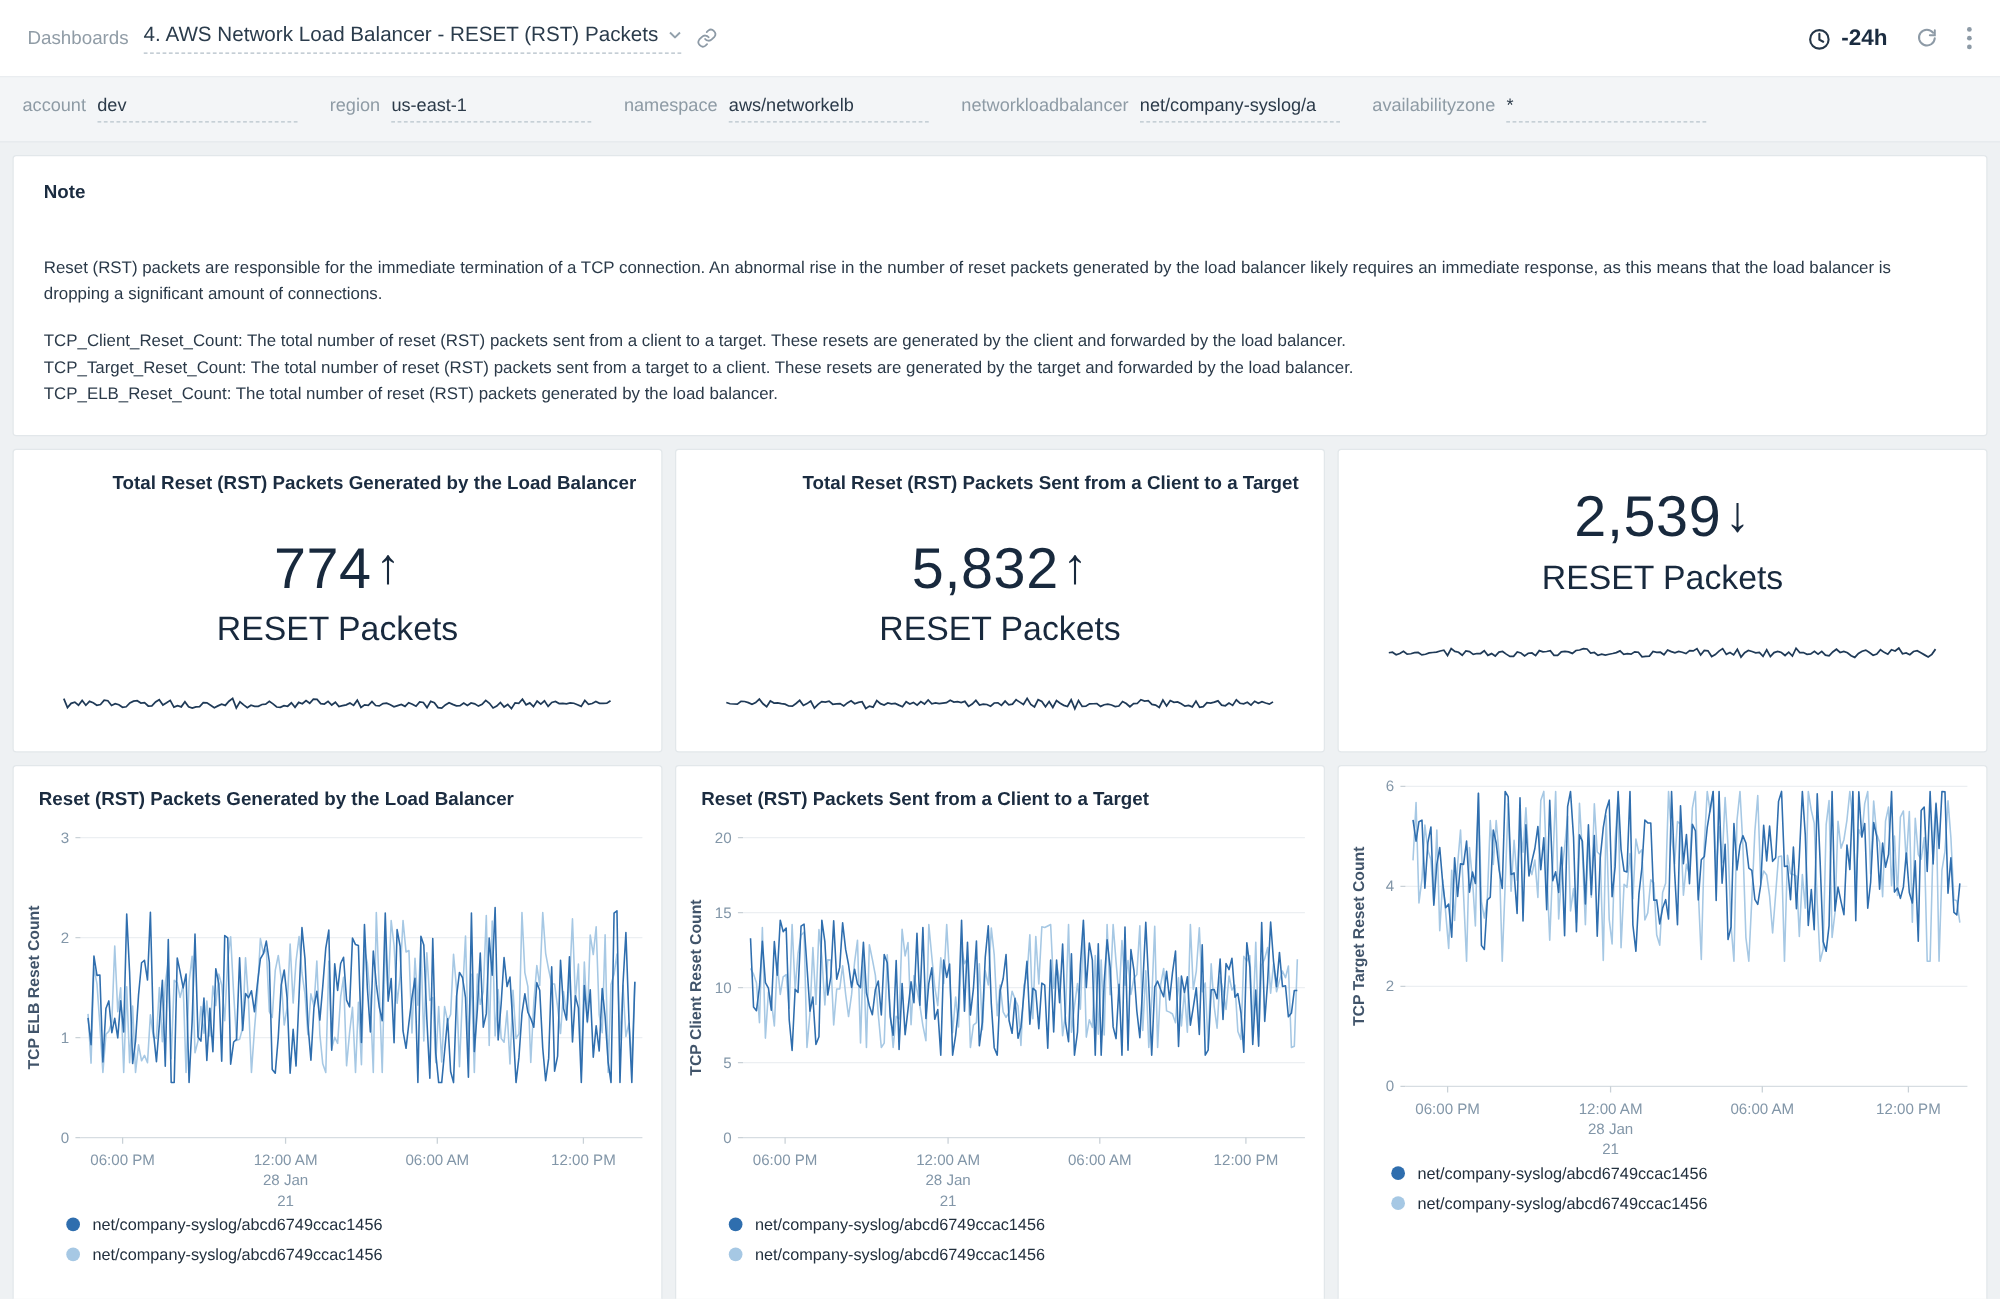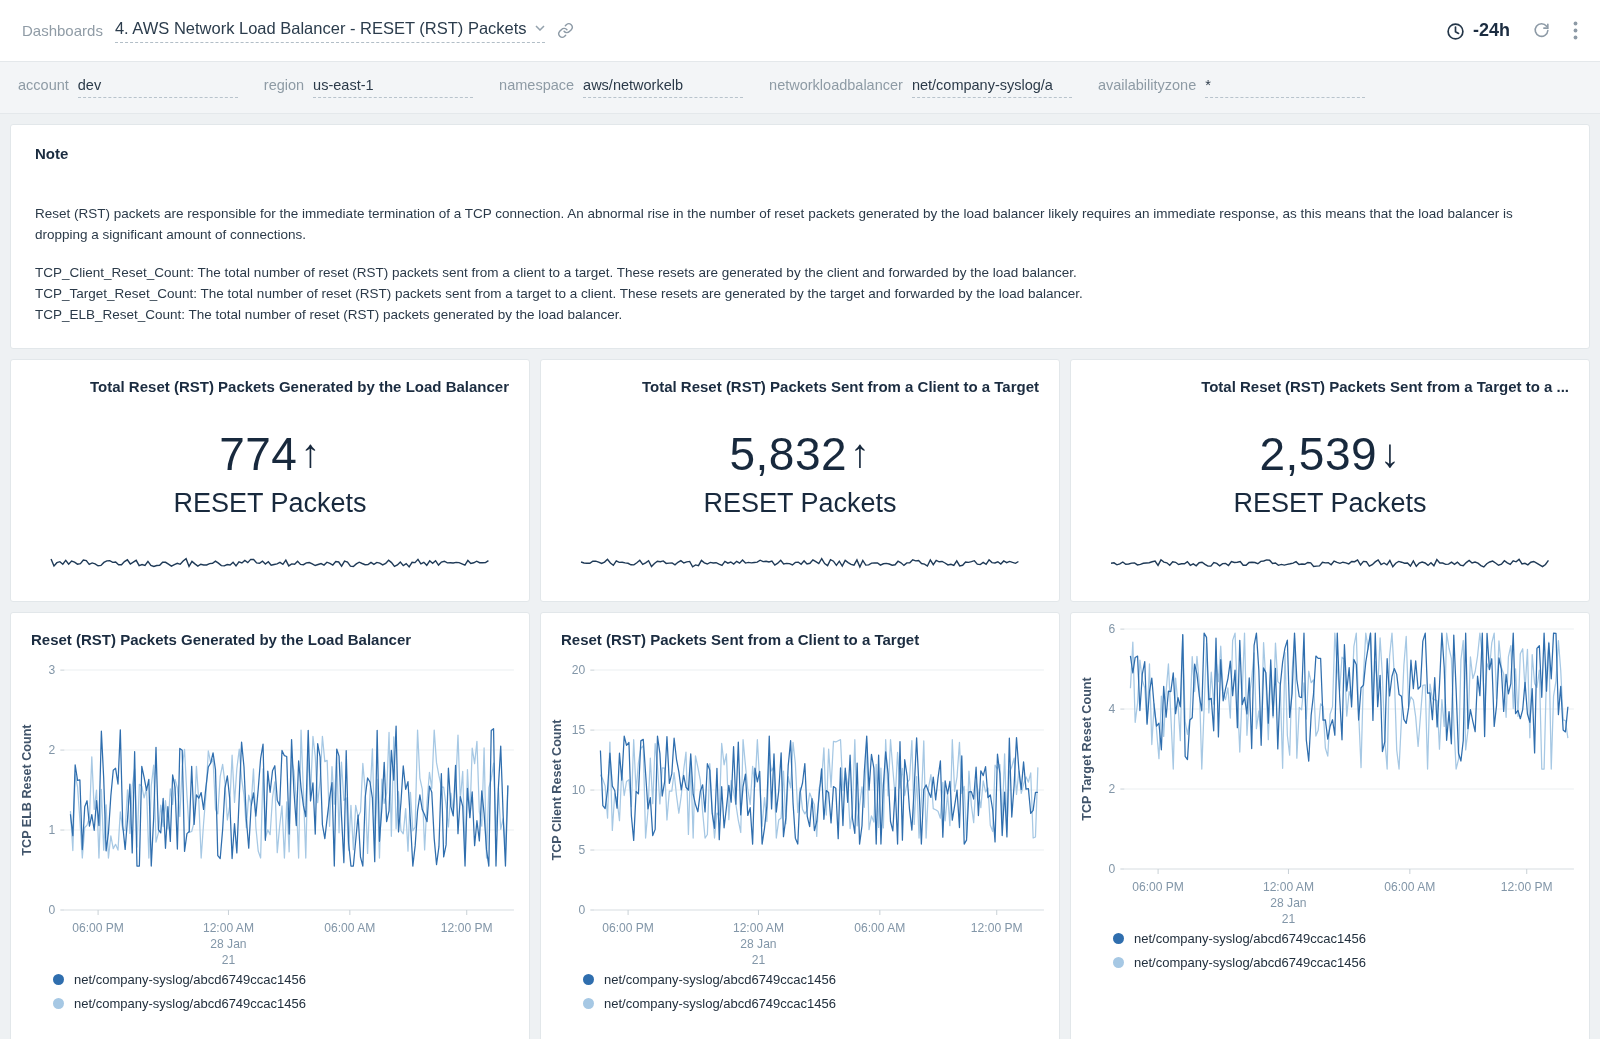--- a/index.html
+++ b/index.html
@@ -164,21 +164,20 @@
           <span>5,832</span>
           <span class="trend-arrow">↑</span>
         </div>
         <div class="stat-unit">RESET Packets</div>
         <svg class="spark" viewBox="0 0 440 18" preserveAspectRatio="none">
             <polyline points="4.0,8.0 6.9,9.0 9.8,9.2 12.7,9.3 15.6,7.1 18.5,7.2 21.4,8.1 24.3,9.5 27.2,8.1 30.1,5.3 33.0,9.0 35.9,11.3 38.8,6.8 41.7,8.4 44.6,8.3 47.5,8.9 50.4,9.3 53.3,10.8 56.2,10.9 59.1,8.8 62.0,6.3 64.9,10.4 67.8,8.9 70.7,6.8 73.6,12.5 76.5,9.5 79.4,7.3 82.3,7.7 85.2,6.9 88.1,9.4 91.0,9.1 93.9,8.9 96.8,10.8 99.7,8.3 102.6,6.6 105.5,9.0 108.4,7.9 111.3,7.4 114.2,12.8 117.1,10.9 120.0,11.7 122.9,6.4 125.8,8.9 128.7,10.0 131.6,8.4 134.5,9.0 137.4,8.7 140.3,10.1 143.2,11.4 146.1,7.4 149.0,9.2 151.9,8.0 154.8,10.1 157.7,7.3 160.6,9.2 163.5,6.0 166.4,9.1 169.3,8.4 172.2,8.9 175.1,8.5 178.0,8.1 180.9,6.2 183.8,7.6 186.7,7.3 189.6,8.0 192.5,7.1 195.4,11.1 198.3,9.2 201.2,6.3 204.1,10.0 207.0,9.4 209.9,9.6 212.8,11.0 215.7,8.4 218.6,8.3 221.4,10.3 224.3,6.9 227.2,9.9 230.1,9.3 233.0,5.8 235.9,7.7 238.8,9.6 241.7,4.7 244.6,9.6 247.5,11.6 250.4,5.7 253.3,7.2 256.2,11.4 259.1,7.2 262.0,12.0 264.9,6.4 267.8,8.6 270.7,10.3 273.6,11.2 276.5,5.9 279.4,13.0 282.3,6.4 285.2,11.1 288.1,10.9 291.0,9.1 293.9,9.0 296.8,8.9 299.7,11.1 302.6,9.8 305.5,9.4 308.4,10.0 311.3,11.2 314.2,10.8 317.1,7.2 320.0,8.8 322.9,11.4 325.8,8.9 328.7,8.8 331.6,5.8 334.5,6.9 337.4,6.6 340.3,9.5 343.2,10.1 346.1,12.0 349.0,6.0 351.9,10.7 354.8,6.4 357.7,7.8 360.6,7.5 363.5,9.0 366.4,10.9 369.3,10.3 372.2,11.5 375.1,6.9 378.0,11.9 380.9,11.3 383.8,8.1 386.7,8.4 389.6,7.7 392.5,6.7 395.4,10.1 398.3,10.6 401.2,8.4 404.1,10.3 407.0,5.8 409.9,8.6 412.8,9.0 415.7,7.8 418.6,10.1 421.5,7.0 424.4,8.7 427.3,7.4 430.2,8.4 433.1,9.3 436.0,7.5 " fill="none" stroke="#1f3a57" stroke-width="1.4" vector-effect="non-scaling-stroke"></polyline>
           </svg>
       </div>
     </div>
     <div class="card stat-card">
-      <div class="panel-title">Total Reset (RST) Packets Sent from a Target to a ...</div>
       <div class="stat-center">
         <div class="stat-value-row">
           <span>2,539</span>
           <span class="trend-arrow">↓</span>
         </div>
         <div class="stat-unit">RESET Packets</div>
         <svg class="spark" viewBox="0 0 440 18" preserveAspectRatio="none">
             <polyline points="4.0,9.2 6.9,8.8 9.8,10.8 12.7,9.8 15.6,8.0 18.5,10.3 21.4,10.0 24.3,9.1 27.2,9.0 30.1,10.9 33.0,10.4 35.9,9.3 38.8,9.0 41.7,8.7 44.6,7.8 47.5,7.1 50.4,11.4 53.3,5.8 56.2,8.1 59.1,8.8 62.0,11.2 64.9,7.8 67.8,8.3 70.7,10.5 73.6,9.8 76.5,9.8 79.4,7.6 82.3,11.3 85.2,9.9 88.1,11.8 91.0,8.7 93.9,8.2 96.8,10.3 99.7,12.1 102.6,12.1 105.5,8.6 108.4,9.4 111.3,11.8 114.2,9.6 117.1,9.4 120.0,11.5 122.9,7.5 125.8,8.5 128.7,8.2 131.6,7.6 134.5,11.3 137.4,11.3 140.3,8.5 143.2,8.2 146.1,8.5 149.0,9.7 151.9,7.4 154.8,7.0 157.7,5.9 160.6,6.2 163.5,9.5 166.4,9.0 169.3,11.3 172.2,10.4 175.1,11.1 178.0,10.4 180.9,9.8 183.8,9.1 186.7,7.7 189.6,10.5 192.5,10.0 195.4,10.3 198.3,8.5 201.2,8.8 204.1,12.5 207.0,12.1 209.9,11.9 212.8,8.2 215.7,8.9 218.6,8.8 221.4,10.8 224.3,7.0 227.2,8.3 230.1,9.3 233.0,8.2 235.9,8.8 238.8,9.9 241.7,7.5 244.6,7.7 247.5,5.9 250.4,11.0 253.3,7.4 256.2,7.7 259.1,12.2 262.0,10.7 264.9,7.9 267.8,5.9 270.7,10.5 273.6,9.0 276.5,10.9 279.4,6.5 282.3,12.7 285.2,9.2 288.1,7.4 291.0,8.2 293.9,9.2 296.8,9.0 299.7,12.1 302.6,6.9 305.5,12.3 308.4,9.1 311.3,8.1 314.2,9.0 317.1,11.4 320.0,8.7 322.9,11.8 325.8,5.6 328.7,9.0 331.6,9.0 334.5,10.4 337.4,10.1 340.3,8.1 343.2,10.3 346.1,8.1 349.0,11.1 351.9,11.7 354.8,8.6 357.7,6.4 360.6,9.0 363.5,8.1 366.4,9.2 369.3,11.6 372.2,12.9 375.1,9.7 378.0,8.0 380.9,7.1 383.8,9.0 386.7,11.2 389.6,10.2 392.5,6.8 395.4,8.9 398.3,10.4 401.2,6.8 404.1,7.8 407.0,5.4 409.9,10.0 412.8,9.3 415.7,10.8 418.6,8.2 421.5,7.5 424.4,9.2 427.3,10.9 430.2,12.6 433.1,10.5 436.0,6.3 " fill="none" stroke="#1f3a57" stroke-width="1.4" vector-effect="non-scaling-stroke"></polyline>
           </svg>
       </div>

